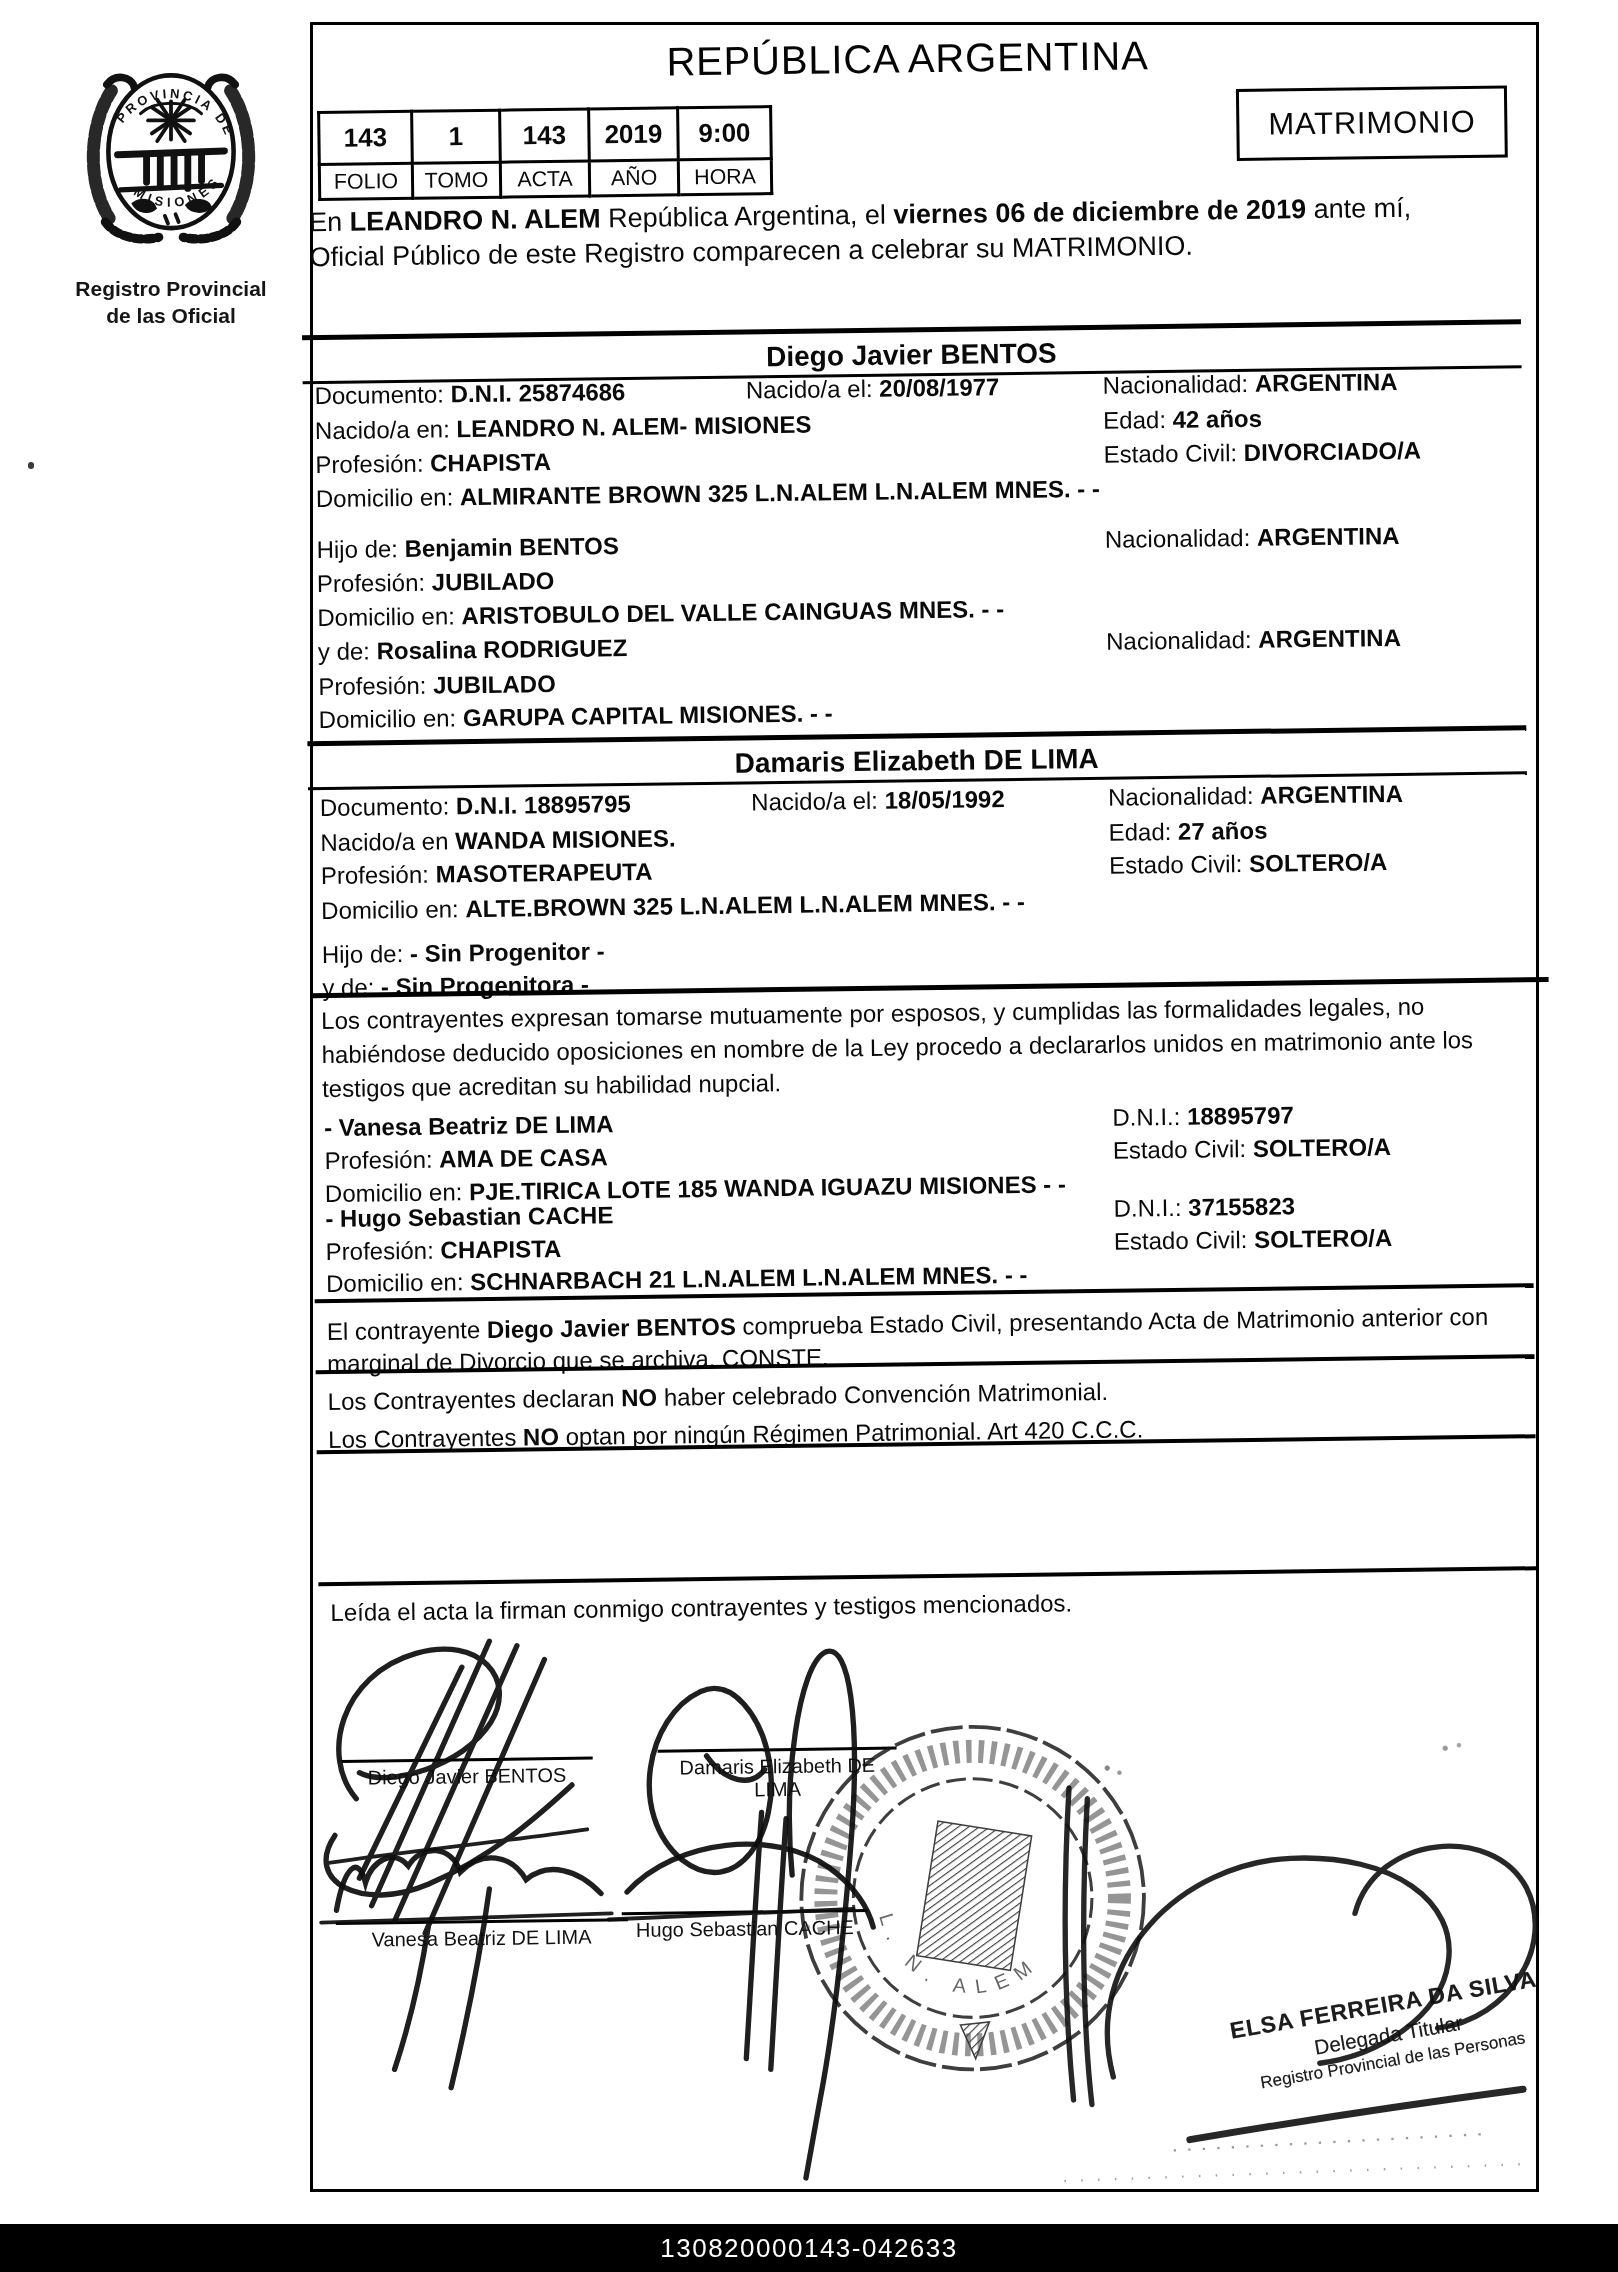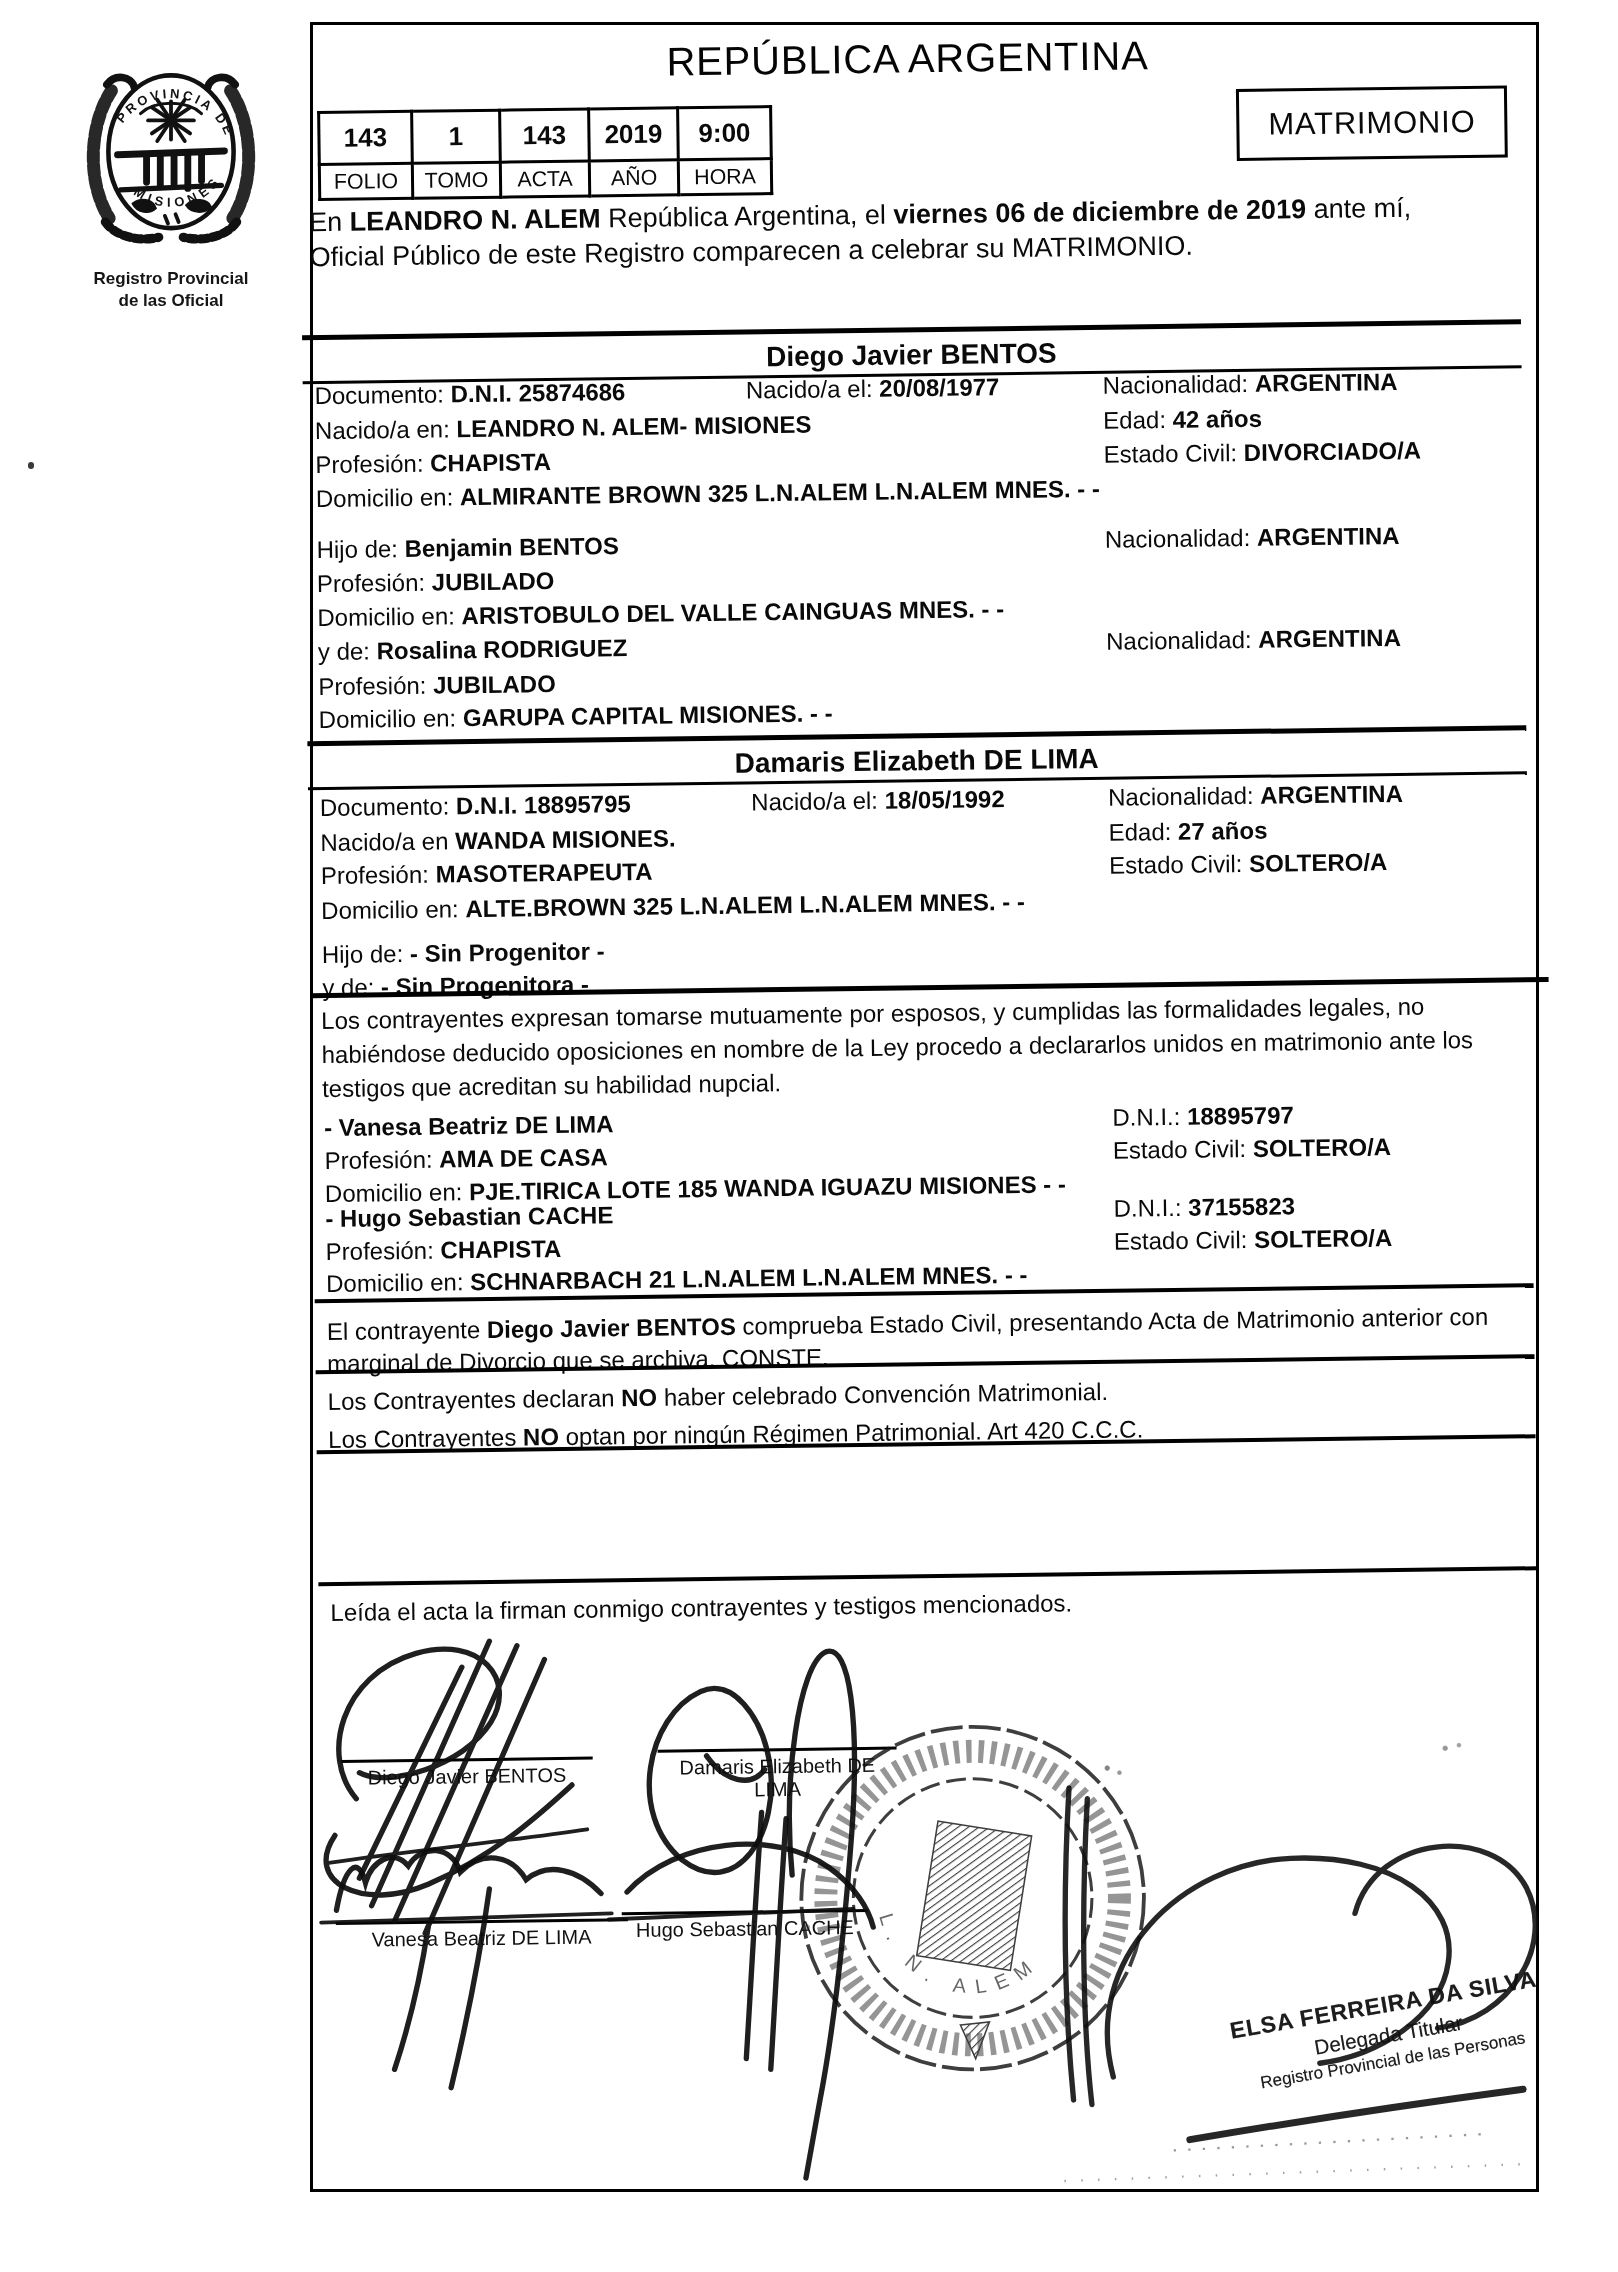--- a/index.html
+++ b/index.html
@@ -1,20 +1,20 @@
 <!DOCTYPE html>
 <html style="font-size:12.2px"><head>
 <meta charset="utf-8">
 <style>
   html,body{margin:0;padding:0;background:#e8e8e8;}
   .page{position:relative;width:1618px;height:2273px;background:#ffffff;overflow:hidden;
         font-family:"Liberation Sans",sans-serif;color:#0a0a0a;}
   
   .logo-wrap{position:absolute;left:67px;top:54px;width:208px;text-align:center;}
-  .logo-caption{margin-top:14px;font-size:17px;font-weight:bold;line-height:1.28;color:#151515;}
+  .logo-caption{margin-top:22px;font-size:21px;font-weight:bold;line-height:1.28;color:#151515;}
   
   .doc{position:absolute;left:310px;top:22px;width:1223px;height:2164px;border:3.8px solid #000;}
   .tilt{position:absolute;left:0;top:0;width:1216px;height:2156px;
         transform:rotate(-0.75deg);transform-origin:15.3px 1071px;}
   .title{position:absolute;top:19px;left:0;width:100%;text-align:center;
          font-size:40px;letter-spacing:0.8px;color:#050505;}
   
   .htable{position:absolute;left:17px;top:86px;border-collapse:collapse;}
   .htable td{border:3.1px solid #000;text-align:center;padding:0;}
   .htable .vals td{height:49px;font-size:26px;font-weight:bold;}
@@ -324,15 +324,18 @@
       <path d="M1535,2812 L1952,2790" stroke-width="3" stroke-dasharray="3 16" opacity="0.5" fill="none"></path>
       <path d="M1392,2852 L1990,2830" stroke-width="3" stroke-dasharray="2 20" opacity="0.45" fill="none"></path>
       <circle cx="1448" cy="2312" r="3" opacity="0.6"></circle>
         <circle cx="1464" cy="2318" r="2.5" opacity="0.5"></circle>
       <circle cx="1890" cy="2286" r="3" opacity="0.5"></circle>
         <circle cx="1908" cy="2282" r="2.5" opacity="0.45"></circle>
       <circle cx="1056" cy="2520" r="3" opacity="0.4"></circle>
     </g>
   </svg>
 
+  <div class="barcode-bar">
+    <span class="barcode-text">130820000143-042633</span>
+  </div>
 
 </div>
 
 
 </body></html>

